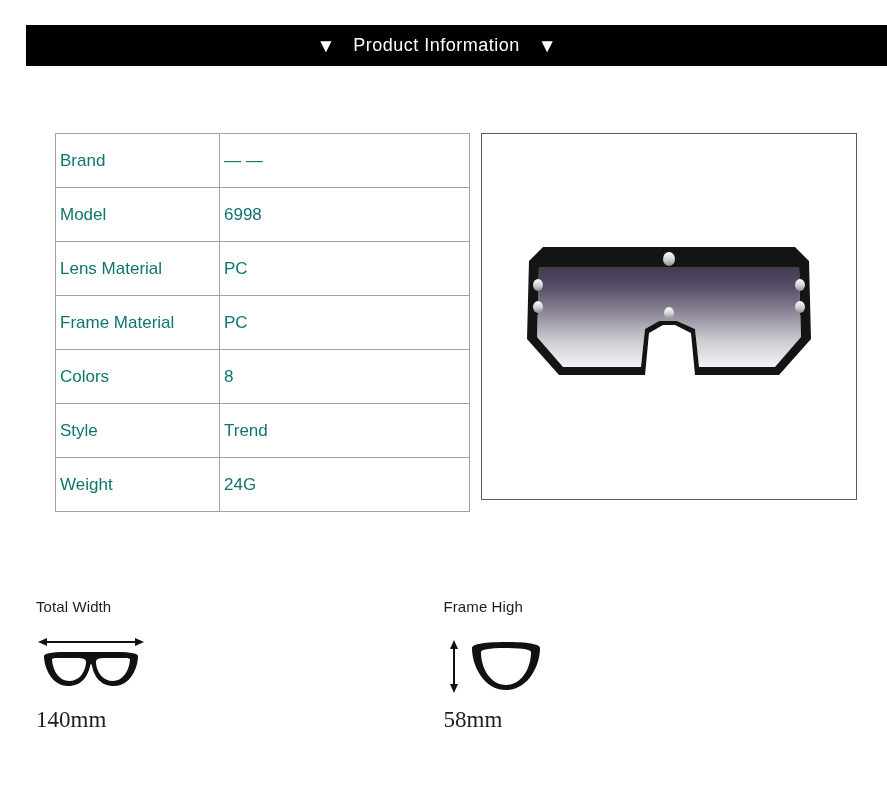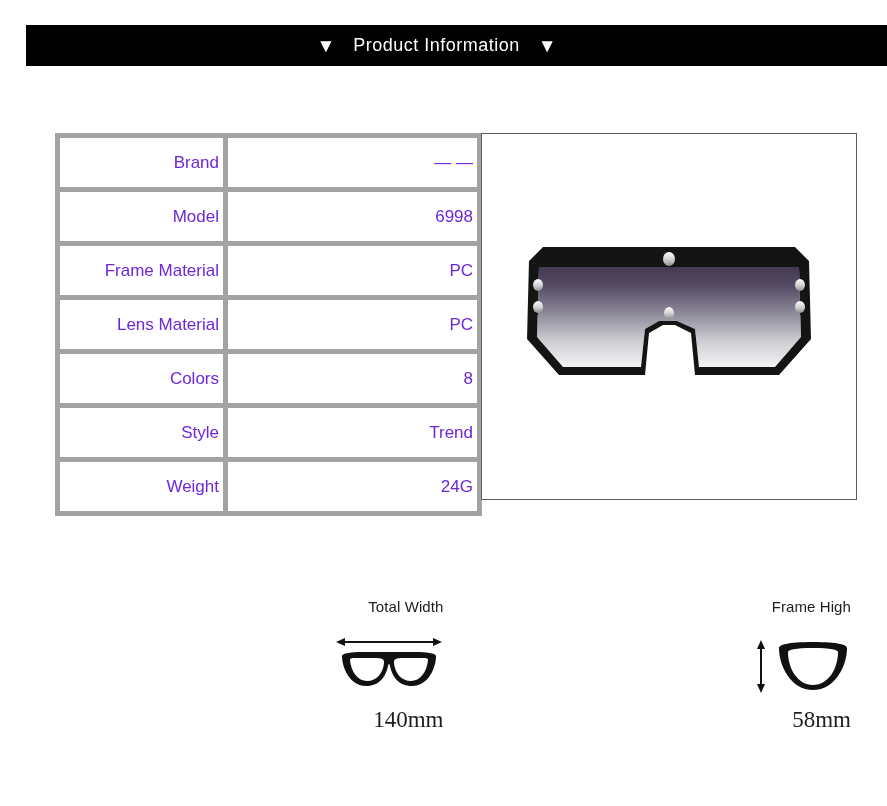--- a/index.html
+++ b/index.html
@@ -53,26 +53,26 @@
   .spec-table {
     position: absolute;
     left: 55px;
     top: 133px;
     width: 396px;
     border-collapse: collapse;
     table-layout: fixed;
   }
   .spec-table tr { height: 54px; }
   .spec-table td {
-    border: 5px solid #a3a3a3;
-    text-align: right;
+    border: 1px solid #a3a3a3;
+    text-align: left;
     vertical-align: middle;
     font-size: 17px;
     font-weight: 400;
-    color: #6d28d9;
+    color: #0f766e;
     padding: 0 4px;
   }
   .spec-table td.k { width: 155px; }
   .spec-table td.v { width: 241px; }
 
   
   .image-panel {
     position: absolute;
     left: 481px;
     top: 133px;
@@ -92,21 +92,21 @@
     position: absolute;
     left: 36px;
     top: 598px;
     width: 815px;
     display: flex;
   }
   .measure-col {
     flex: 1 1 0;
     display: flex;
     flex-direction: column;
-    align-items: flex-end;
+    align-items: flex-start;
   }
   .measure-label {
     font-size: 15px;
     font-weight: 400;
     color: #1d1d1d;
     letter-spacing: 0.1px;
     white-space: nowrap;
   }
   .measure-icon {
     height: 72px;
@@ -138,25 +138,25 @@
   <tbody>
     <tr>
       <td class="k">Brand</td>
       <td class="v">— —</td>
     </tr>
     <tr>
       <td class="k">Model</td>
       <td class="v">6998</td>
     </tr>
     <tr>
+      <td class="k">Lens Material</td>
+      <td class="v">PC</td>
+    </tr>
+    <tr>
       <td class="k">Frame Material</td>
-      <td class="v">PC</td>
-    </tr>
-    <tr>
-      <td class="k">Lens Material</td>
       <td class="v">PC</td>
     </tr>
     <tr>
       <td class="k">Colors</td>
       <td class="v">8</td>
     </tr>
     <tr>
       <td class="k">Style</td>
       <td class="v">Trend</td>
     </tr>

